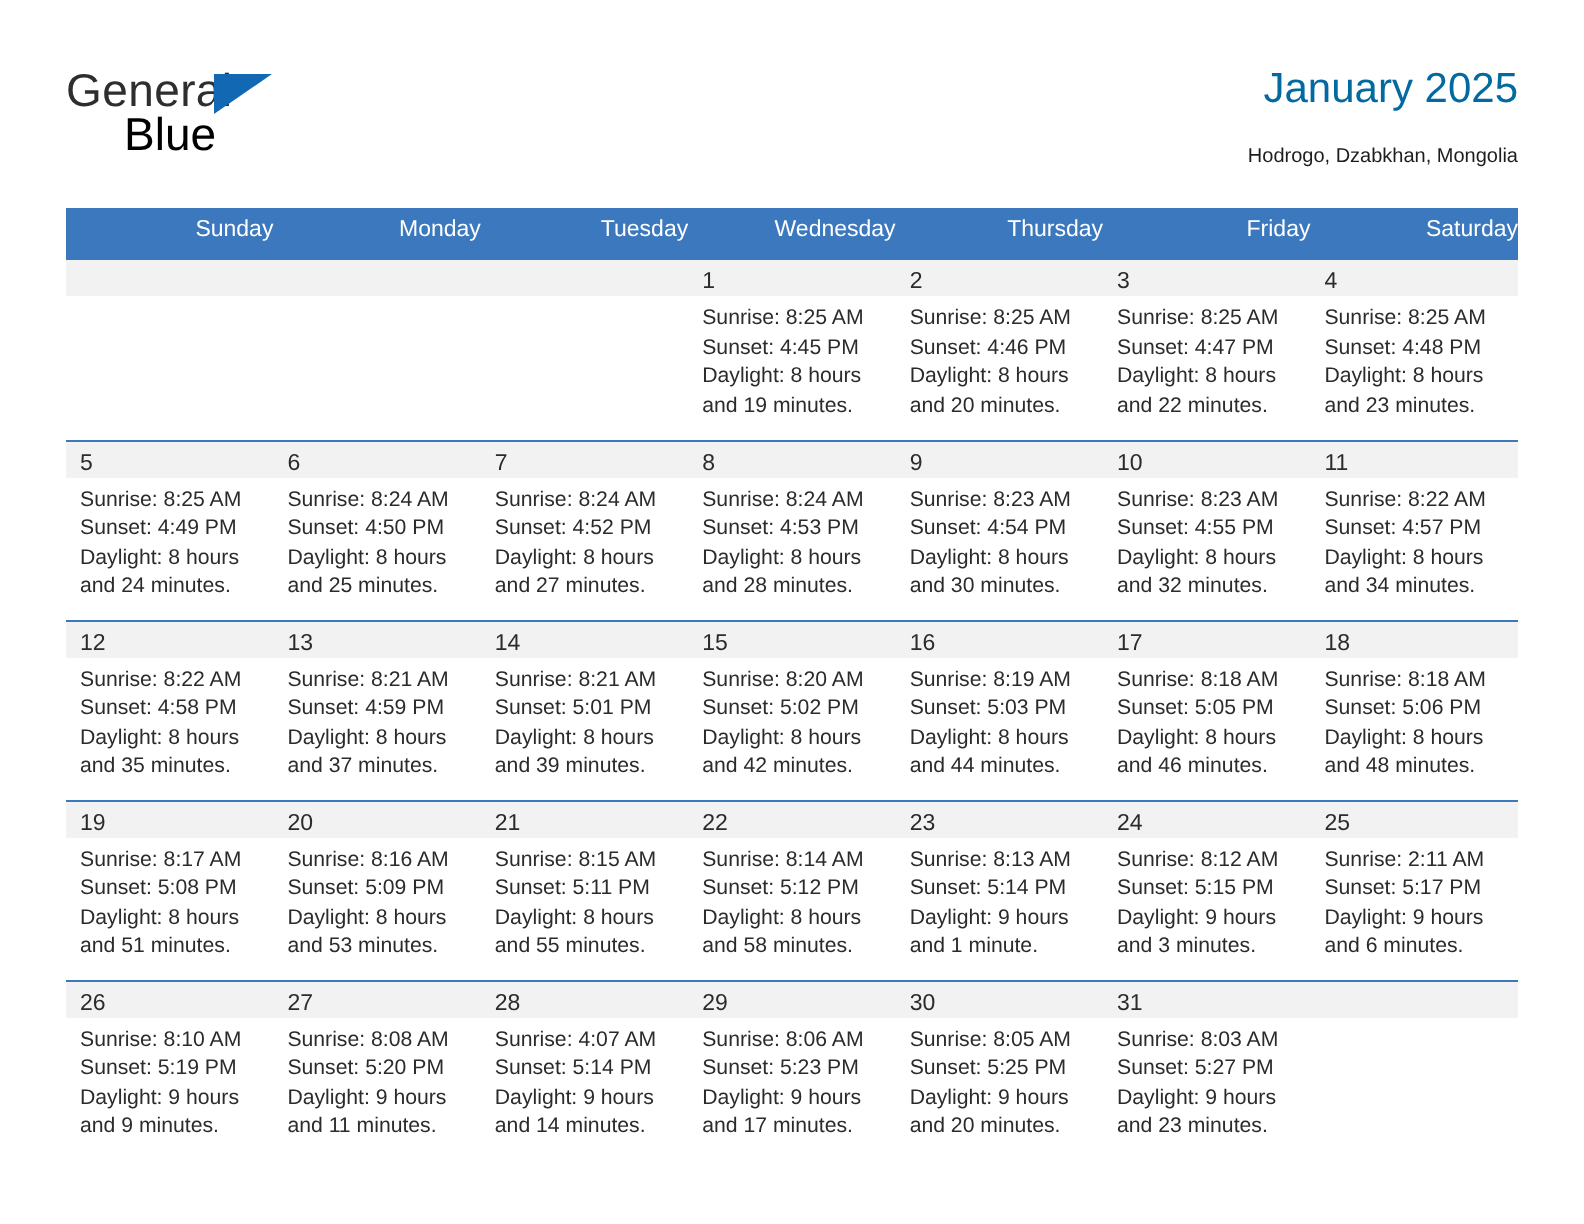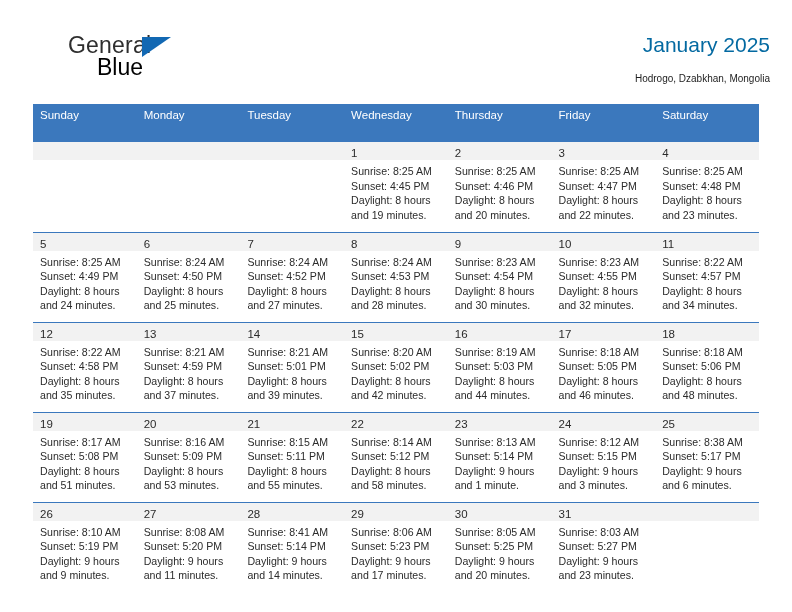--- a/index.html
+++ b/index.html
@@ -19,23 +19,22 @@
     width: 792px;
     height: 612px;
     box-sizing: border-box;
   }
 
   
   .header {
     position: absolute;
     left: 33px;
     top: 28px;
-    right: 22px;
+    right: 33px;
     height: 70px;
-    margin-left: 35px;
   }
   .brand {
     position: absolute;
     left: 0;
     top: 4px;
     width: 200px;
     height: 56px;
   }
   .brand-general {
     position: absolute;
@@ -94,22 +93,22 @@
   table.cal {
     border-collapse: collapse;
     table-layout: fixed;
     width: 726px;
   }
   table.cal th {
     background: #3b78bd;
     color: #ffffff;
     font-weight: normal;
     font-size: 11.5px;
-    text-align: left;
-    padding: 5px 0 21px 7px;
+    text-align: right;
+    padding: 5px 0 9px 7px;
     height: 11px;
     border: none;
   }
   table.cal td {
     vertical-align: top;
     padding: 0;
     border-top: 1px solid #3b78bd;
     height: 90px;
     box-sizing: border-box;
   }
@@ -403,21 +402,21 @@
               <div class="cell-body">
                 <div>Sunrise: 8:12 AM</div>
                 <div>Sunset: 5:15 PM</div>
                 <div>Daylight: 9 hours</div>
                 <div>and 3 minutes.</div>
               </div>
             </td>
             <td class="">
               <div class="daynum-band"><span class="daynum">25</span></div>
               <div class="cell-body">
-                <div>Sunrise: 8:38 AM</div>
+                <div>Sunrise: 2:11 AM</div>
                 <div>Sunset: 5:17 PM</div>
                 <div>Daylight: 9 hours</div>
                 <div>and 6 minutes.</div>
               </div>
             </td>
           </tr>
           <tr class="week">
             <td class="">
               <div class="daynum-band"><span class="daynum">26</span></div>
               <div class="cell-body">
@@ -432,21 +431,21 @@
               <div class="cell-body">
                 <div>Sunrise: 8:08 AM</div>
                 <div>Sunset: 5:20 PM</div>
                 <div>Daylight: 9 hours</div>
                 <div>and 11 minutes.</div>
               </div>
             </td>
             <td class="">
               <div class="daynum-band"><span class="daynum">28</span></div>
               <div class="cell-body">
-                <div>Sunrise: 8:41 AM</div>
+                <div>Sunrise: 4:07 AM</div>
                 <div>Sunset: 5:14 PM</div>
                 <div>Daylight: 9 hours</div>
                 <div>and 14 minutes.</div>
               </div>
             </td>
             <td class="">
               <div class="daynum-band"><span class="daynum">29</span></div>
               <div class="cell-body">
                 <div>Sunrise: 8:06 AM</div>
                 <div>Sunset: 5:23 PM</div>

